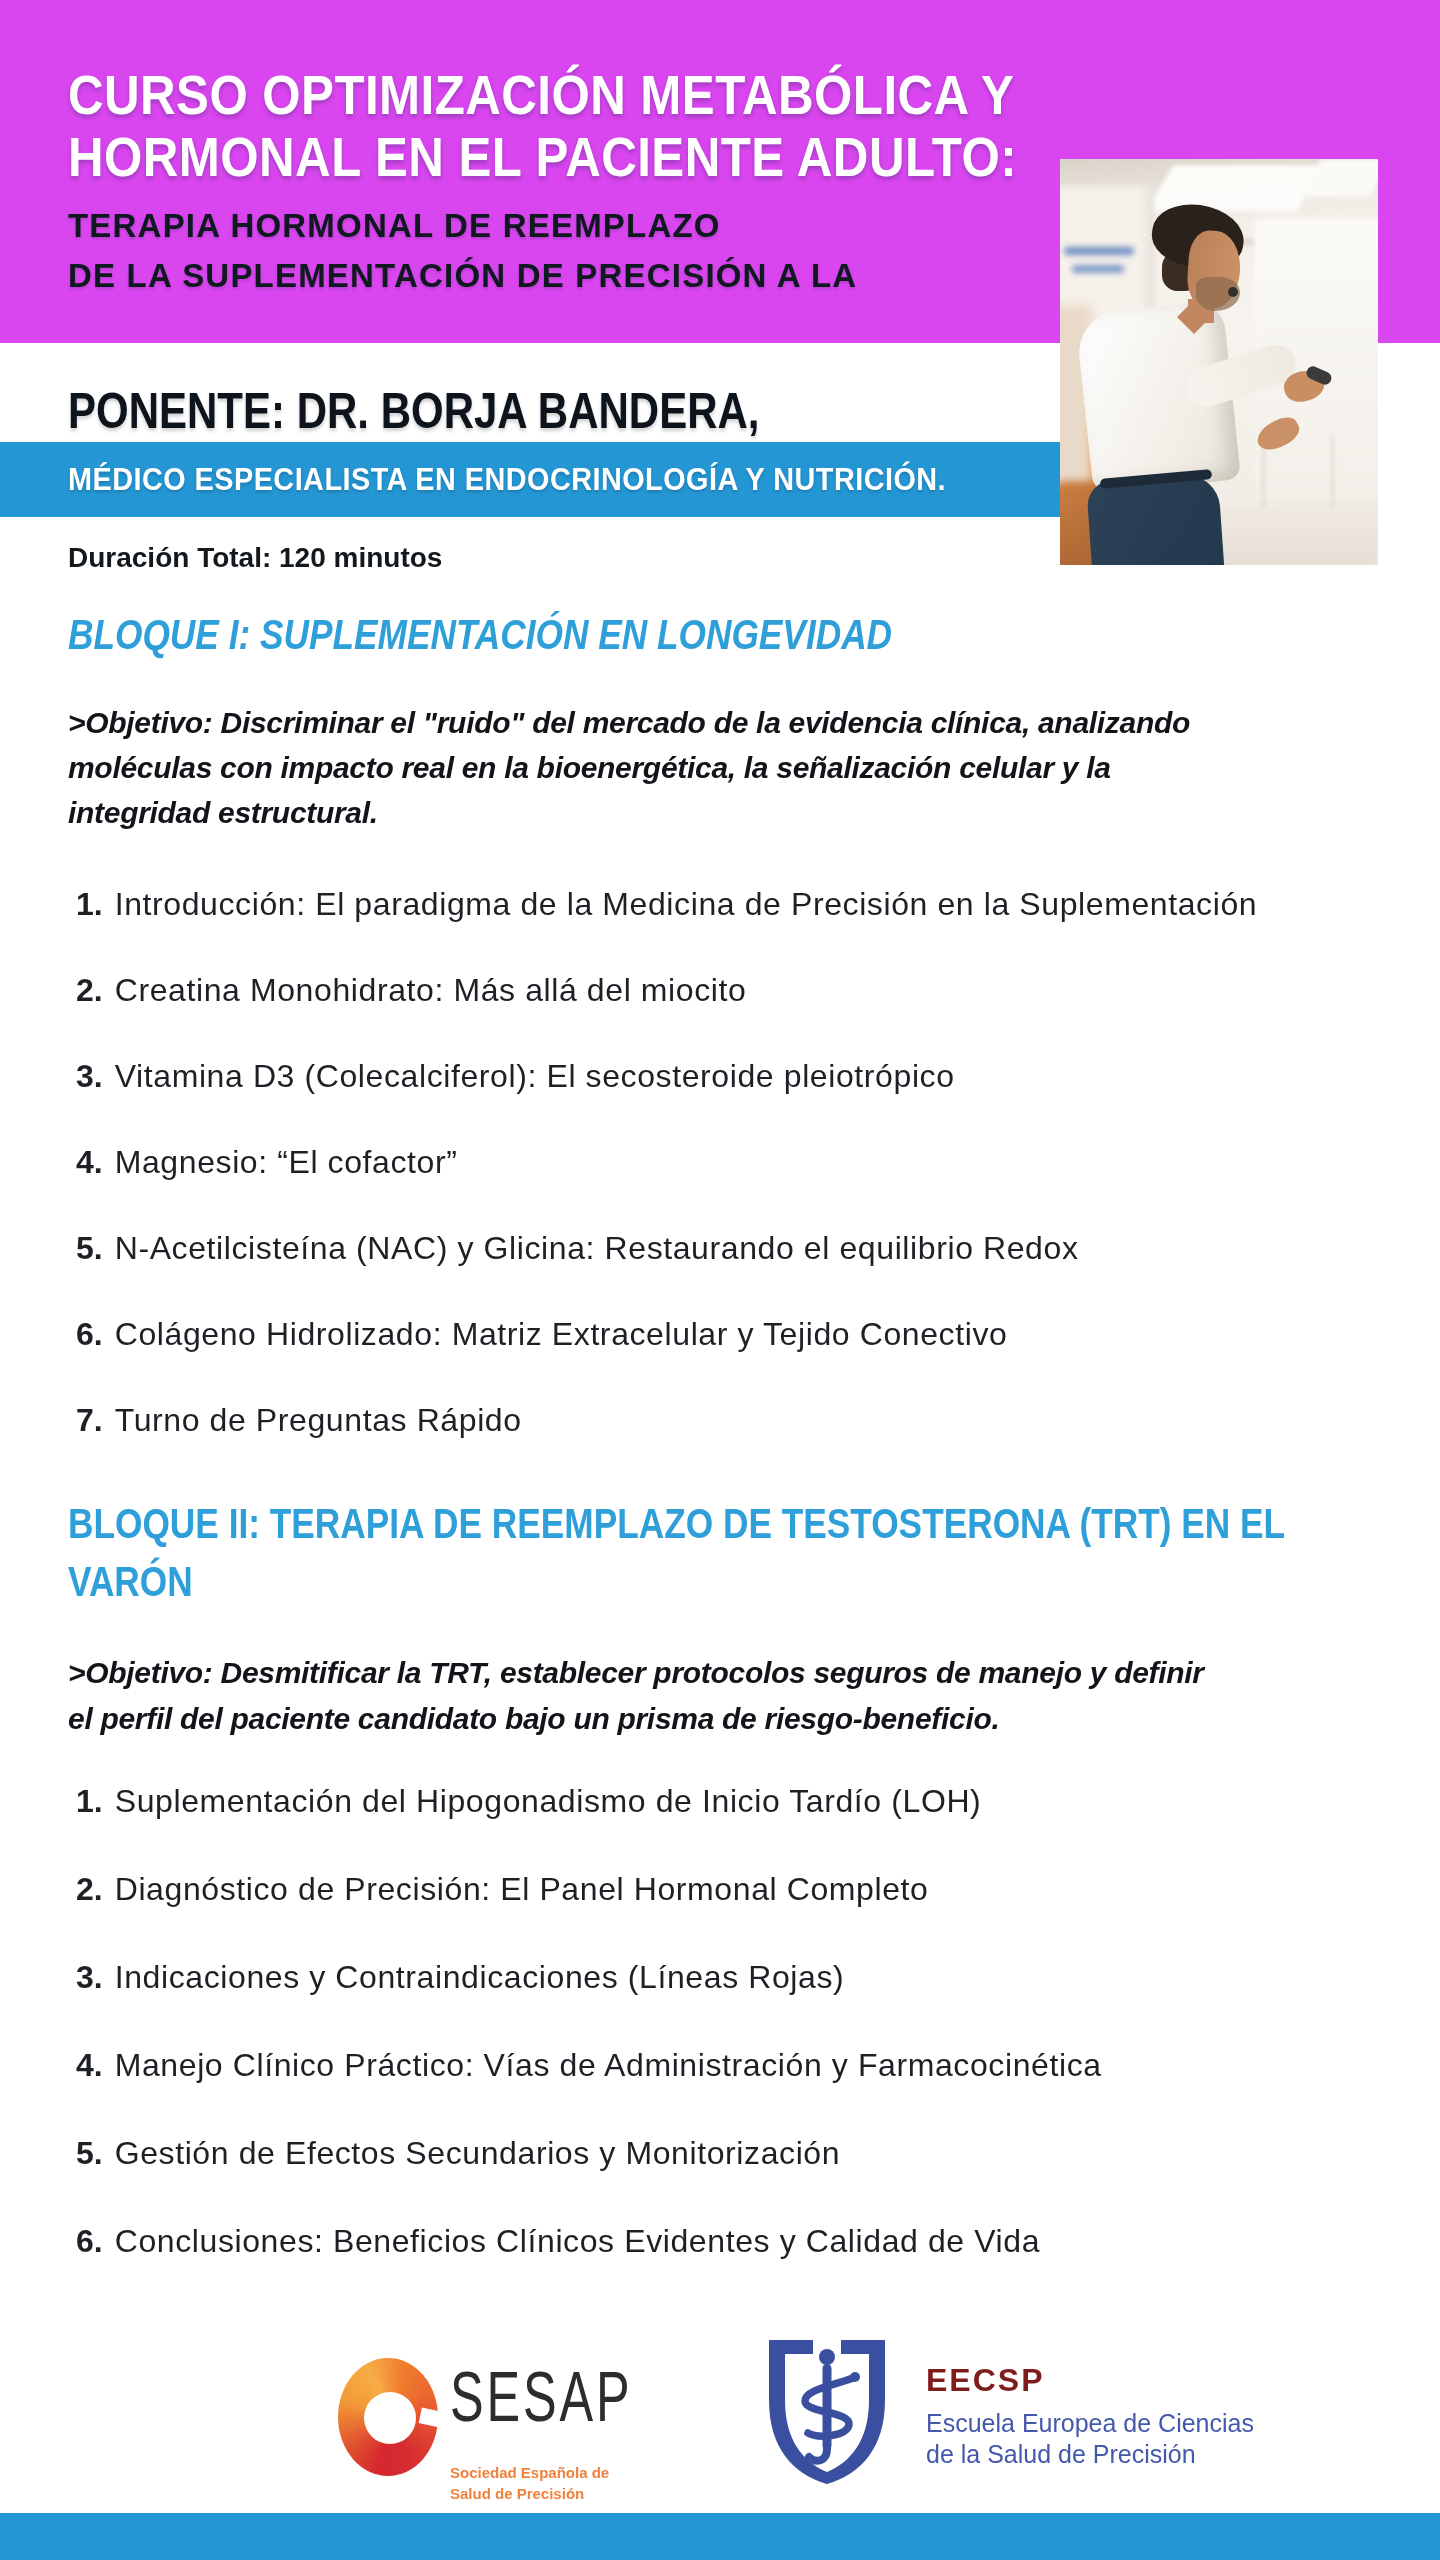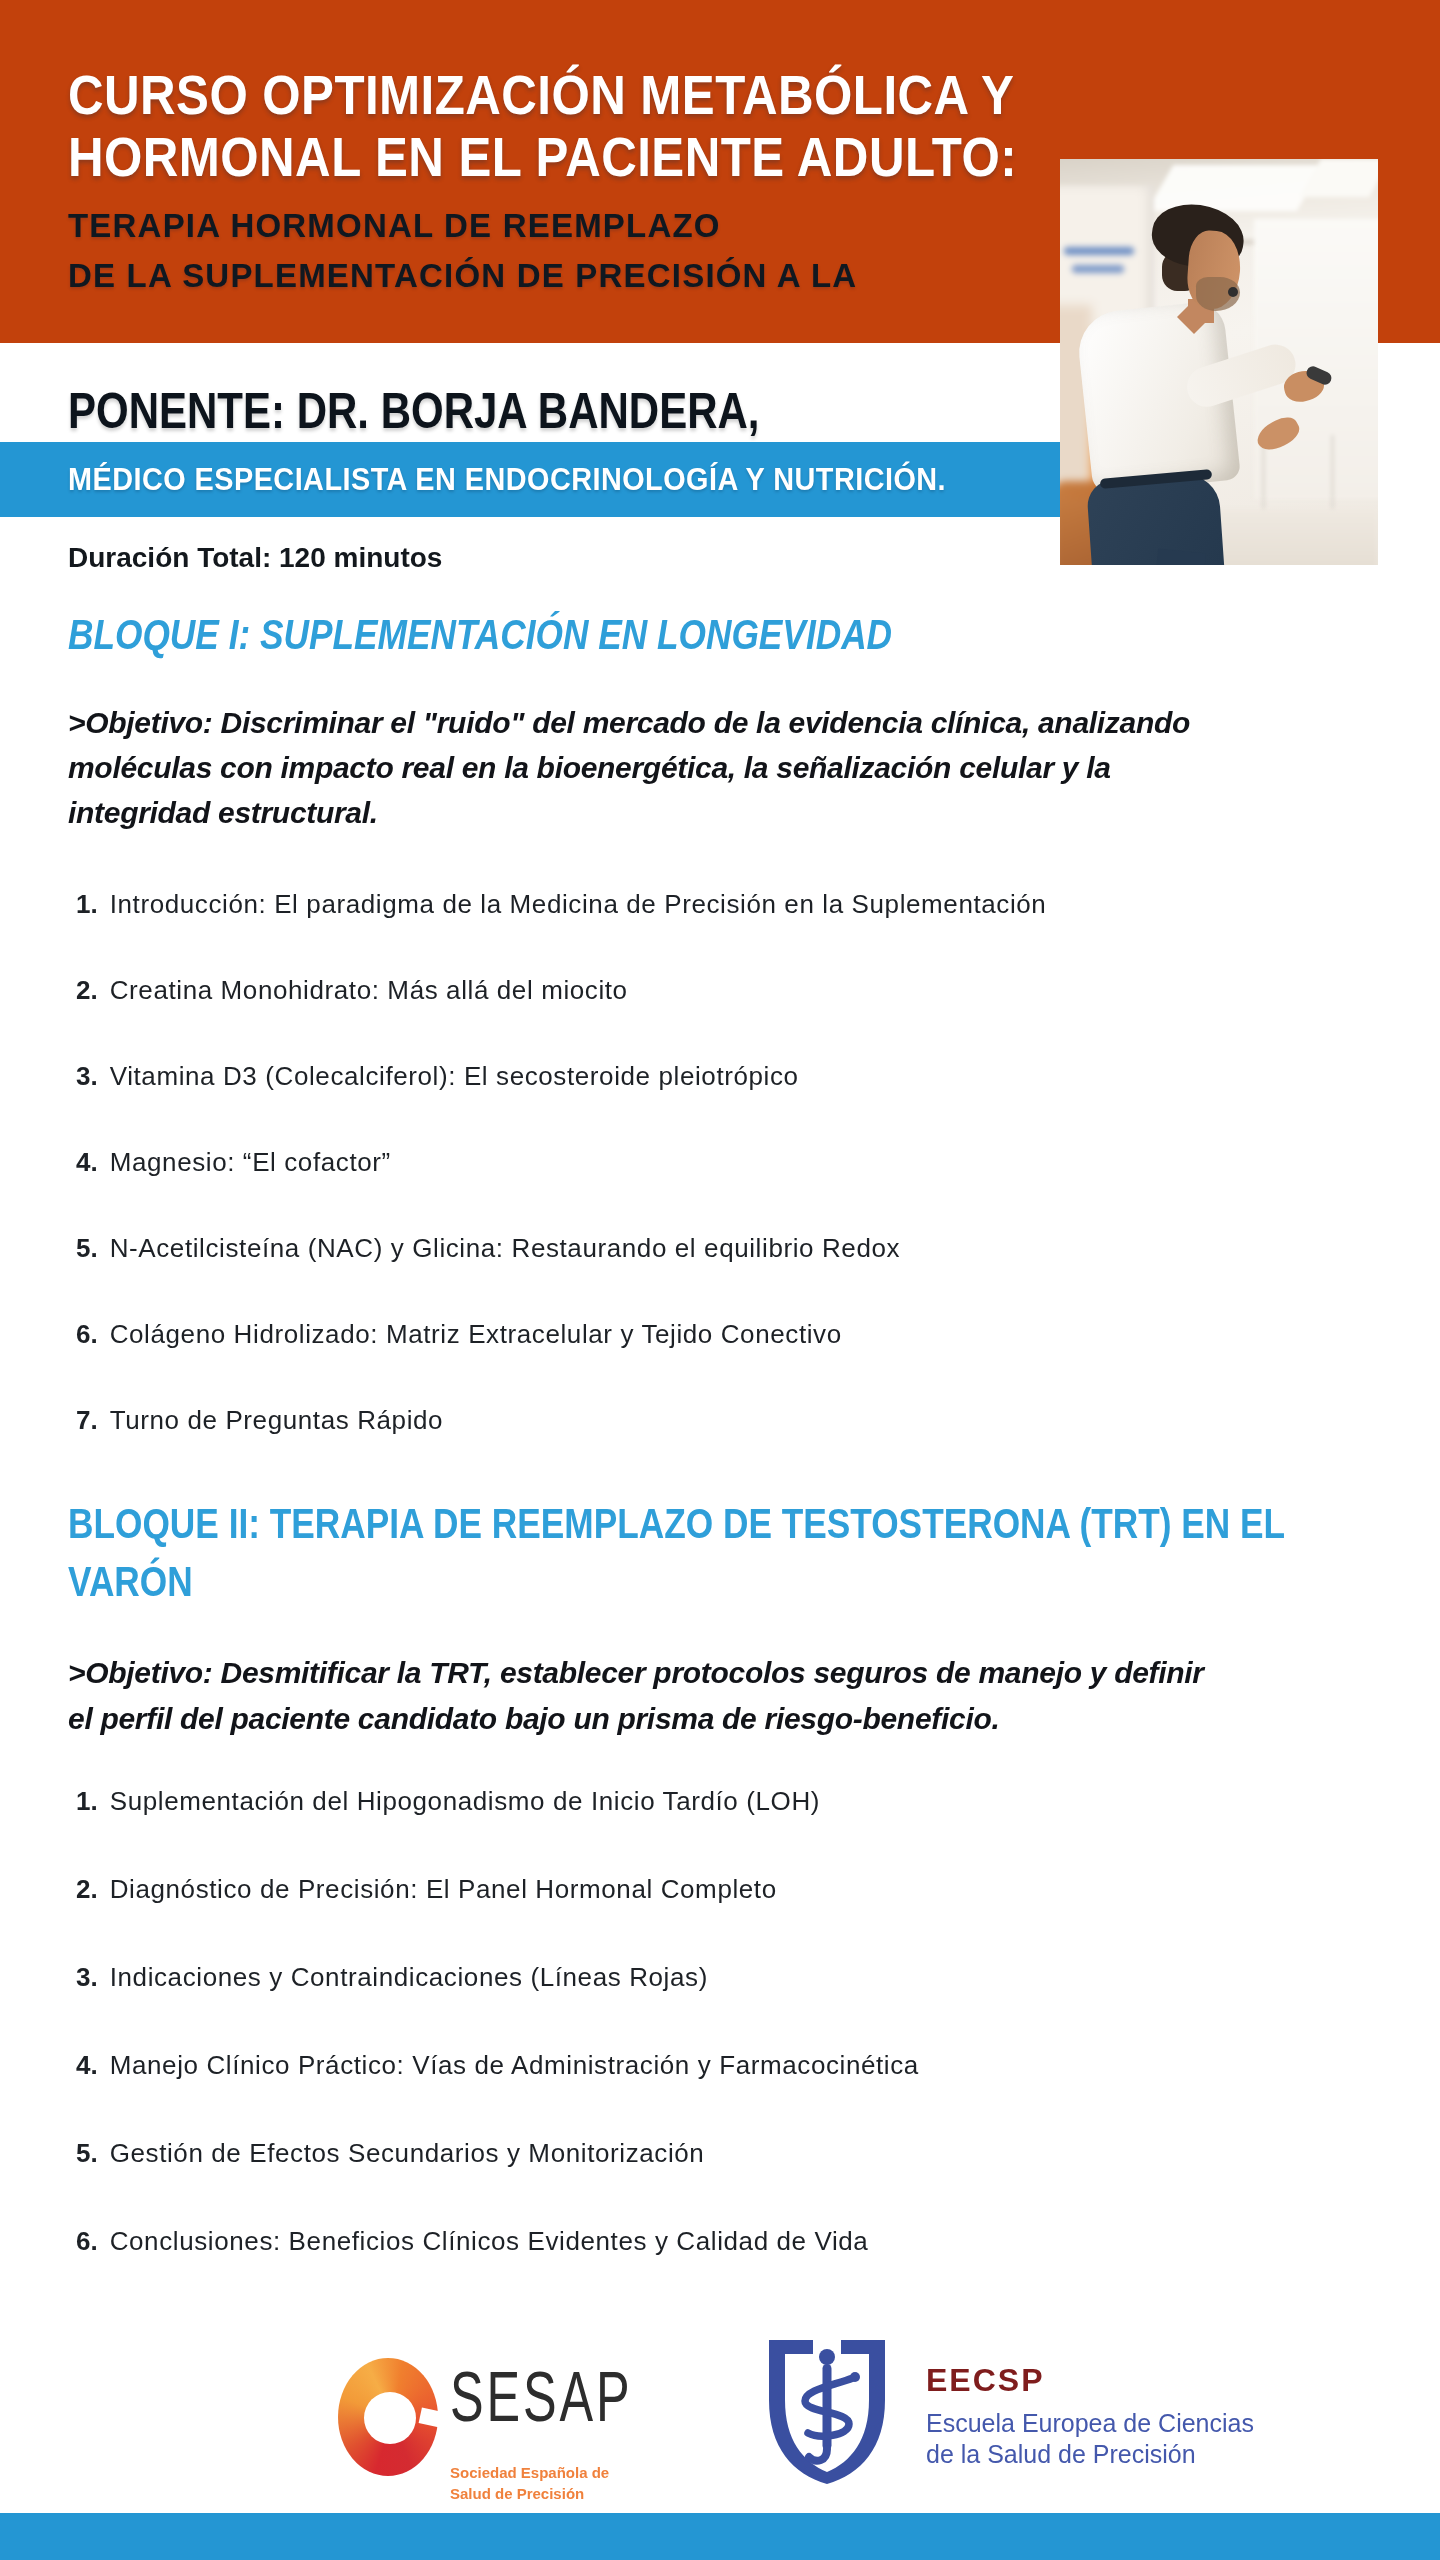--- a/index.html
+++ b/index.html
@@ -1,20 +1,20 @@
 <!DOCTYPE html>
 <html><head>
 <meta charset="utf-8">
 <style>
   html,body{margin:0;padding:0;background:#ffffff;}
   .page{position:relative;width:1440px;height:2560px;background:#ffffff;
         font-family:"Liberation Sans",sans-serif;overflow:hidden;}
 
   
-  .header-band{position:absolute;left:0;top:0;width:1440px;height:343px;background:#c2410c;}
+  .header-band{position:absolute;left:0;top:0;width:1440px;height:343px;background:#d946ef;}
   .title{position:absolute;left:68px;top:64px;color:#ffffff;font-size:56px;font-weight:700;
          line-height:62px;letter-spacing:.5px;white-space:nowrap;
          transform:scaleX(.88);transform-origin:left top;
          text-shadow:0 3px 5px rgba(10,40,70,.28);}
   .subtitle{position:absolute;left:68px;top:201px;color:#101820;font-size:33px;font-weight:700;
             line-height:50px;letter-spacing:1.2px;white-space:nowrap;
             text-shadow:0 2px 3px rgba(10,30,60,.18);}
 
   
   .ponente{position:absolute;left:68px;top:385px;font-size:50px;font-weight:700;line-height:52px;
@@ -33,21 +33,21 @@
                white-space:nowrap;transform:scaleX(.82);transform-origin:left top;}
   .b1-title{top:609px;line-height:50px;font-style:italic;}
   .b2-title{top:1494px;line-height:58px;}
   .objective{position:absolute;left:68px;color:#121419;font-size:30px;font-style:italic;
              font-weight:700;letter-spacing:-.3px;white-space:nowrap;}
   .b1-obj{top:700px;line-height:45px;}
   .b2-obj{top:1650px;line-height:46px;}
   .list{position:absolute;left:76px;}
   .b1-list{top:884px;}
   .b2-list{top:1781px;}
-  .li{font-size:26px;line-height:41px;letter-spacing:.6px;color:#1D2126;white-space:nowrap;}
+  .li{font-size:32px;line-height:41px;letter-spacing:.6px;color:#1D2126;white-space:nowrap;}
   .b1-list .li{margin-bottom:45px;}
   .b2-list .li{margin-bottom:47px;}
   .num{font-weight:700;margin-right:12px;letter-spacing:0;}
   .txt{font-weight:400;}
 
   
   .photo{position:absolute;left:1060px;top:159px;width:318px;height:406px;overflow:hidden;z-index:5;
          background:linear-gradient(165deg,#efe9e1,#f7f4ef 45%,#eee8e0);}
   .photo div{position:absolute;}
   .ph-room{left:0;top:0;width:100%;height:100%;filter:blur(2px);}

